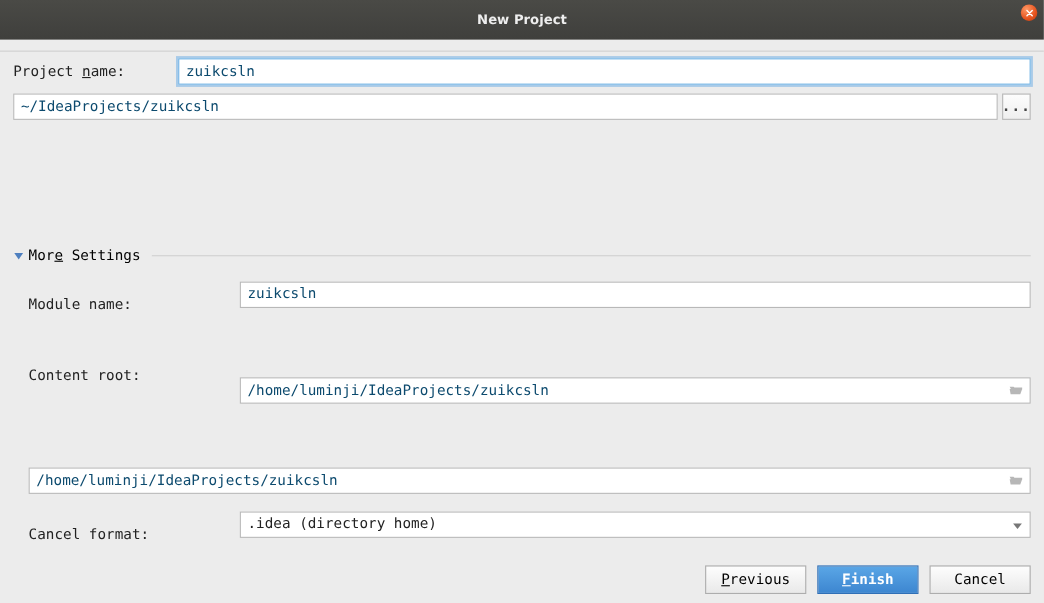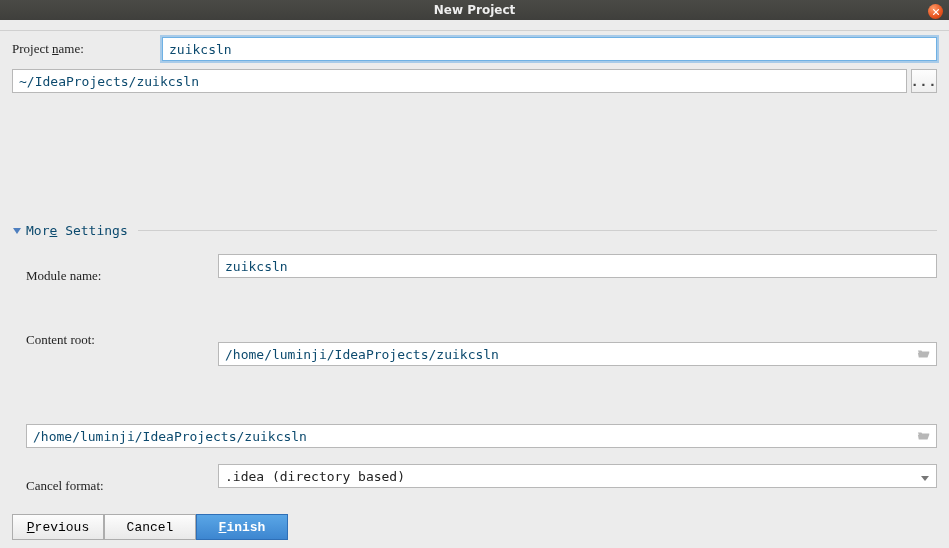--- a/index.html
+++ b/index.html
@@ -9,21 +9,21 @@
     font-size: 13px;
     color: #222;
     background: #ececec;
     width: 949px;
     height: 548px;
     overflow: hidden;
     display: flex;
     flex-direction: column;
   }
   .titlebar {
-    height: 20px;
+    height: 36px;
     background: linear-gradient(#4a4a46, #3f3f3c);
     color: #eee;
     display: flex;
     align-items: center;
     justify-content: center;
     position: relative;
     font-family: "DejaVu Sans", "Liberation Sans", sans-serif;
     font-size: 12px;
     font-weight: bold;
   }
@@ -47,21 +47,21 @@
     display: flex;
     flex-direction: column;
     padding: 10px 12px 8px 12px;
   }
   .form-row {
     display: flex;
     align-items: center;
     margin-bottom: 8px;
   }
   .top-labels { width: 150px; flex: 0 0 150px; }
-  .label { white-space: nowrap; font-family: Liberation Serif, serif; }
+  .label { white-space: nowrap; }
   .u { text-decoration: underline; }
   .field-wrap { flex: 1; display: flex; gap: 4px; }
   input.text {
     flex: 1;
     height: 24px;
     border: 1px solid #b8b8b8;
     background: #fff;
     padding: 2px 6px;
     font: inherit;
     color: #0c4a6e;
@@ -93,21 +93,21 @@
     margin-top: 4px;
     margin-bottom: 10px;
     cursor: pointer;
   }
   .disclosure {
     width: 10px; height: 10px;
     display: inline-flex; align-items:center; justify-content:center;
     color: #4e7fbf;
   }
   .section-title {
-    color: #0c4a6e;
+    color: #000000;
   }
   .section-rule {
     flex: 1;
     height: 1px;
     background: #cfcfcf;
     margin-left: 6px;
   }
   .more-settings .form-row { margin-bottom: 10px; padding-left: 14px; }
   .more-labels { width: 192px; flex: 0 0 192px; margin-top: 20px; }
 
@@ -133,25 +133,24 @@
     display: flex; align-items: center;
     cursor: pointer;
   }
   .select .caret {
     position: absolute; right: 6px; top: 50%; transform: translateY(-50%);
     width: 10px; height: 10px; color: #777;
   }
 
   .button-bar {
     display: flex;
-    gap: 0;
-    justify-content: flex-start;
+    gap: 10px;
+    justify-content: flex-end;
     padding-top: 10px;
     border-top: none;
-    font-family: Liberation Mono, monospace;
   }
   .btn {
     min-width: 92px;
     height: 26px;
     border: 1px solid #adadad;
     background: linear-gradient(#fdfdfd,#e9e9e9);
     font: inherit;
     cursor: pointer;
     display:flex; align-items:center; justify-content:center;
     padding: 0 12px;
@@ -237,34 +236,34 @@
           <svg viewBox="0 0 16 16" width="14" height="14">
               <path fill="currentColor" d="M1 4h4l1 1h8v2H2.5L1 4zm0 2.5h13L12 12H2L1 6.5z"></path>
             </svg>
         </span>
       </div>
     </div>
 
     <div class="form-row">
       <div class="label more-labels">Cancel format:</div>
       <div class="select">
-        <span>.idea (directory based)</span>
+        <span>.idea (directory home)</span>
         <span class="caret">
           <svg viewBox="0 0 10 10" width="10" height="10">
               <polygon points="1,3 9,3 5,8" fill="currentColor"></polygon>
             </svg>
         </span>
       </div>
     </div>
   </div>
 
   <div class="button-bar">
     <button class="btn">
       <span><span class="u">P</span><span>revious</span></span>
     </button>
+    <button class="btn primary">
+      <span><span class="u">F</span><span>inish</span></span>
+    </button>
     <button class="btn">
       <span>Cancel</span>
     </button>
-    <button class="btn primary">
-      <span><span class="u">F</span><span>inish</span></span>
-    </button>
   </div>
 </div>
 
 </body></html>

